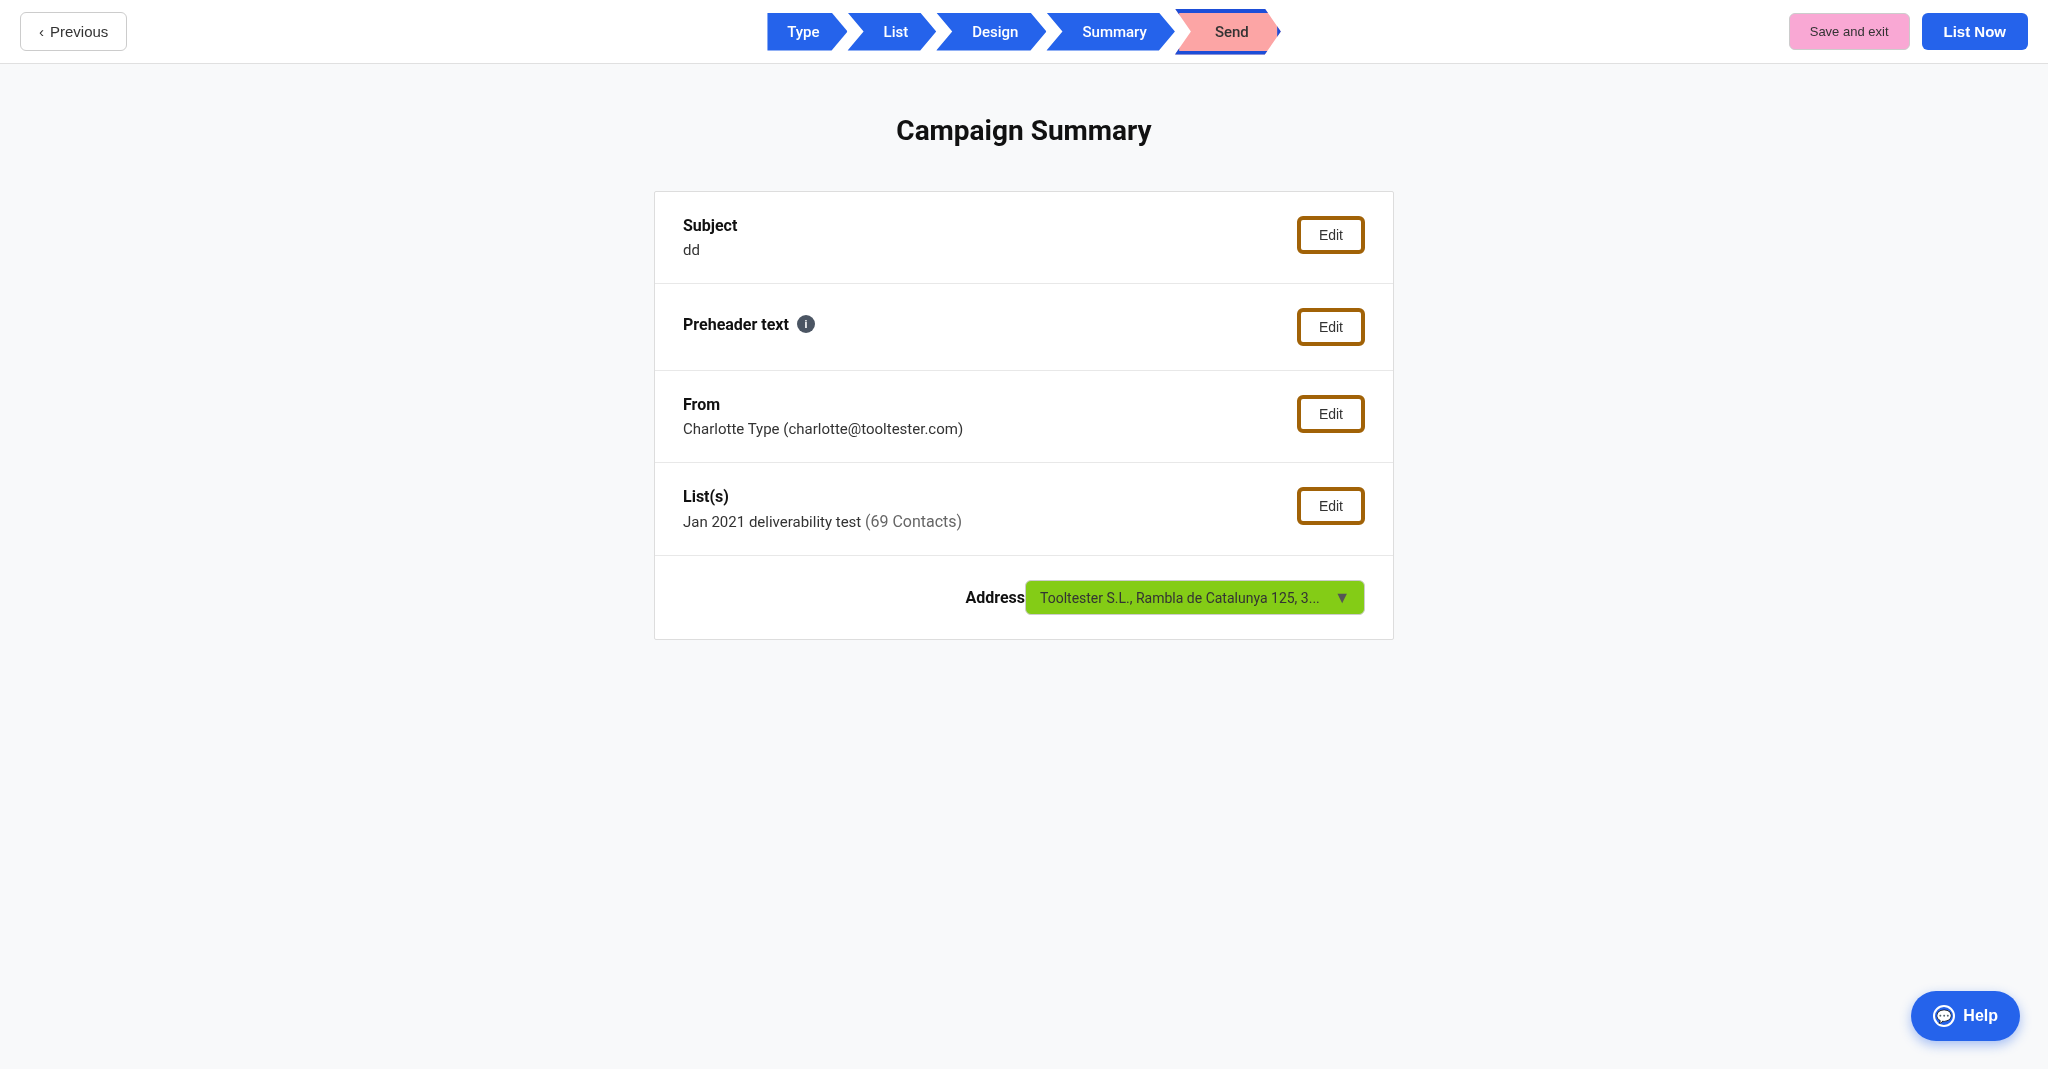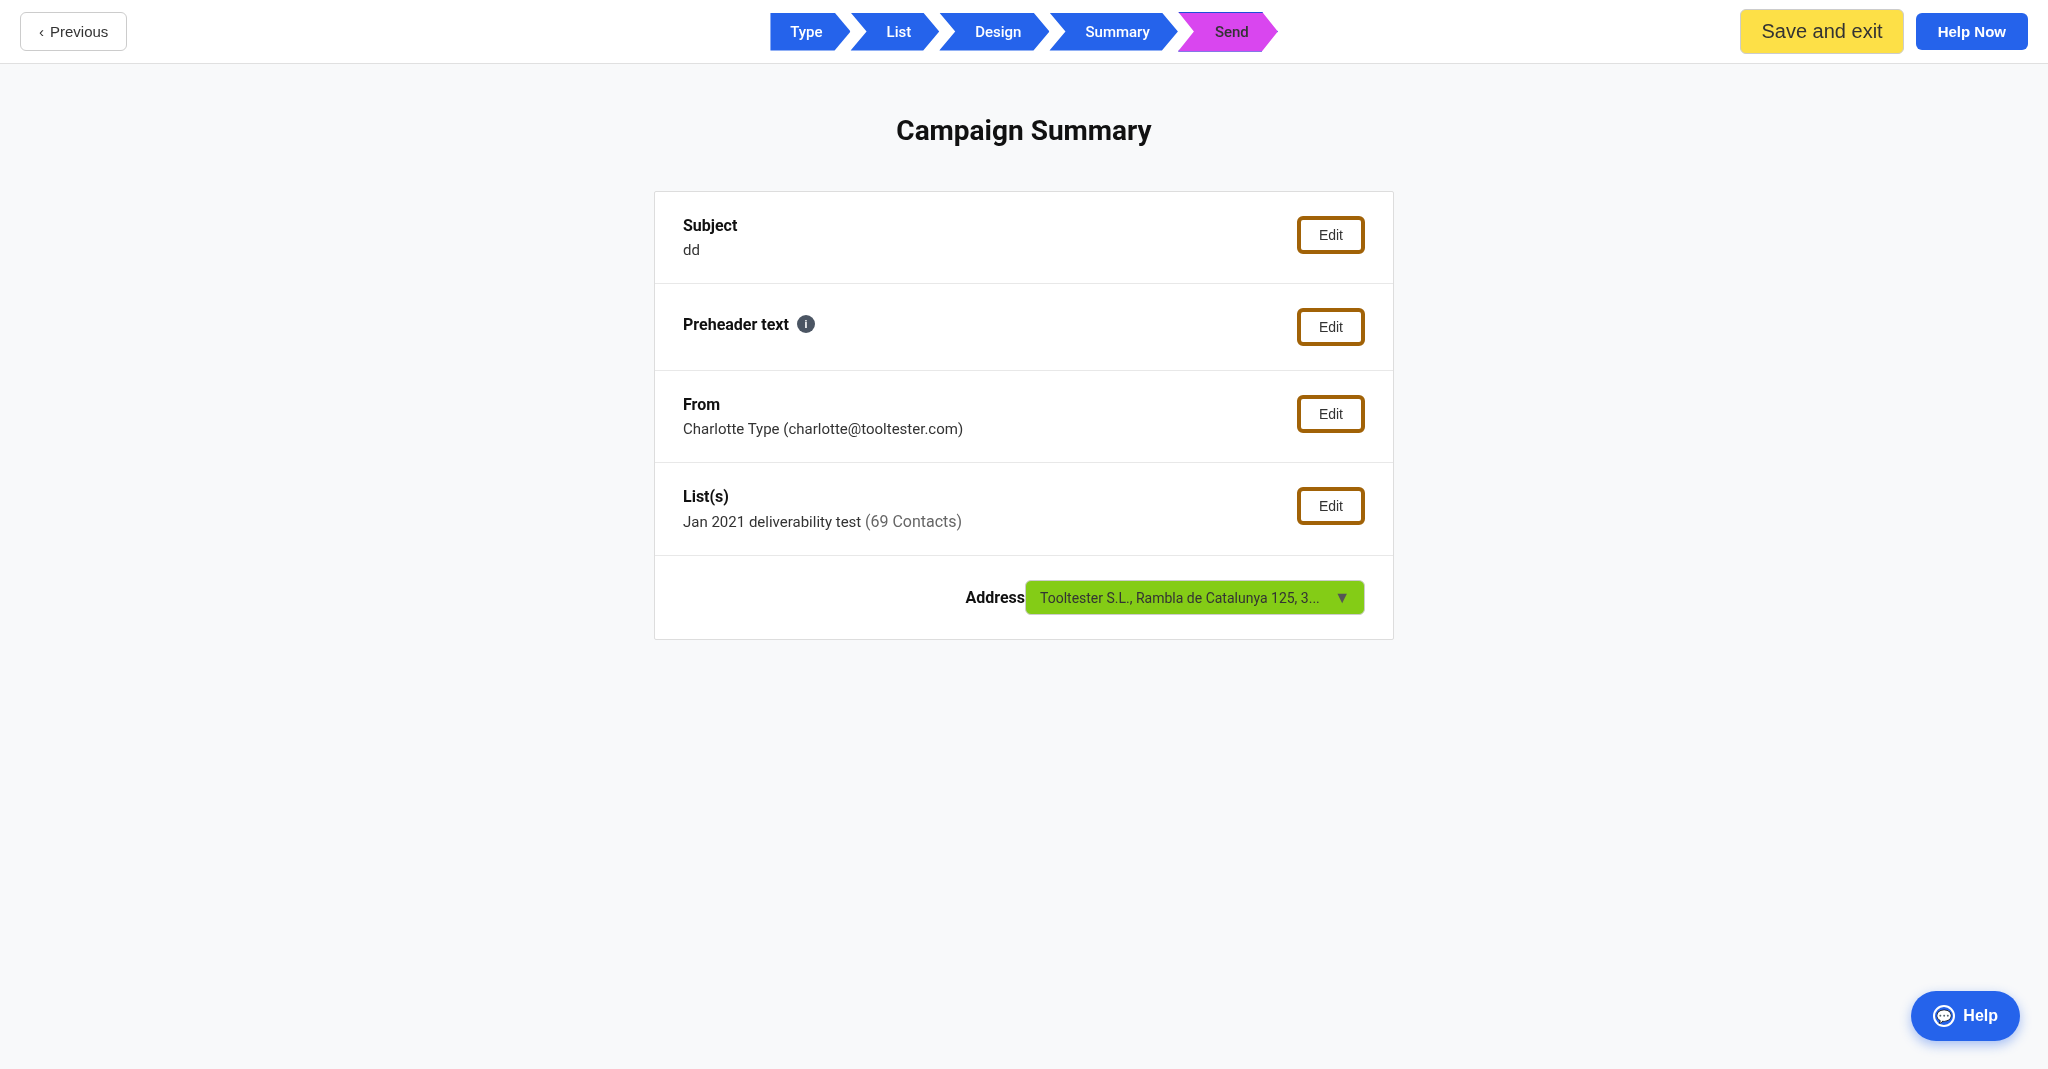--- a/index.html
+++ b/index.html
@@ -59,43 +59,43 @@
       cursor: pointer;
       white-space: nowrap;
     }
 
     .step:first-child .step-label {
       clip-path: polygon(0 0, calc(100% - 16px) 0, 100% 50%, calc(100% - 16px) 100%, 0 100%);
       padding-left: 20px;
     }
 
     .step-label.active {
-      background: #d946ef;
-      color: #333;
-      border: 1px solid #1d4ed8;
+      background: #fca5a5;
+      color: #333;
+      border: 4px solid #1d4ed8;
     }
 
     .step-label.completed {
       background: #2563eb;
       color: #fff;
     }
 
     
     .header-right {
       display: flex;
       align-items: center;
       gap: 12px;
     }
 
     .save-exit-btn {
       border: 1px solid #ccc;
-      background: #fde047;
+      background: #f9a8d4;
       border-radius: 6px;
       padding: 10px 20px;
-      font-size: 20px;
+      font-size: 13px;
       cursor: pointer;
       color: #333;
     }
 
     .send-now-btn {
       border: none;
       background: #2563eb;
       color: #fff;
       border-radius: 6px;
       padding: 10px 22px;
@@ -274,21 +274,21 @@
     <div class="step">
       <div class="step-label completed">Summary</div>
     </div>
     <div class="step">
       <div class="step-label active">Send</div>
     </div>
   </nav>
 
   <div class="header-right">
     <button class="save-exit-btn">Save and exit</button>
-    <button class="send-now-btn">Help Now</button>
+    <button class="send-now-btn">List Now</button>
   </div>
 </header>
 
 <main class="main">
   <div class="content-area">
     <h1 class="page-title">Campaign Summary</h1>
 
     <div class="summary-card">
 
       <div class="summary-row">

